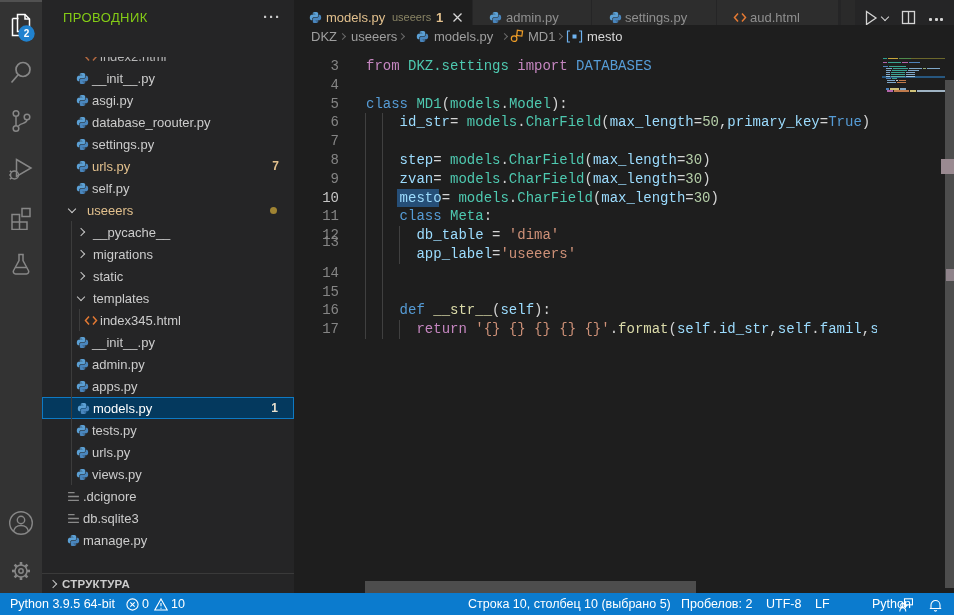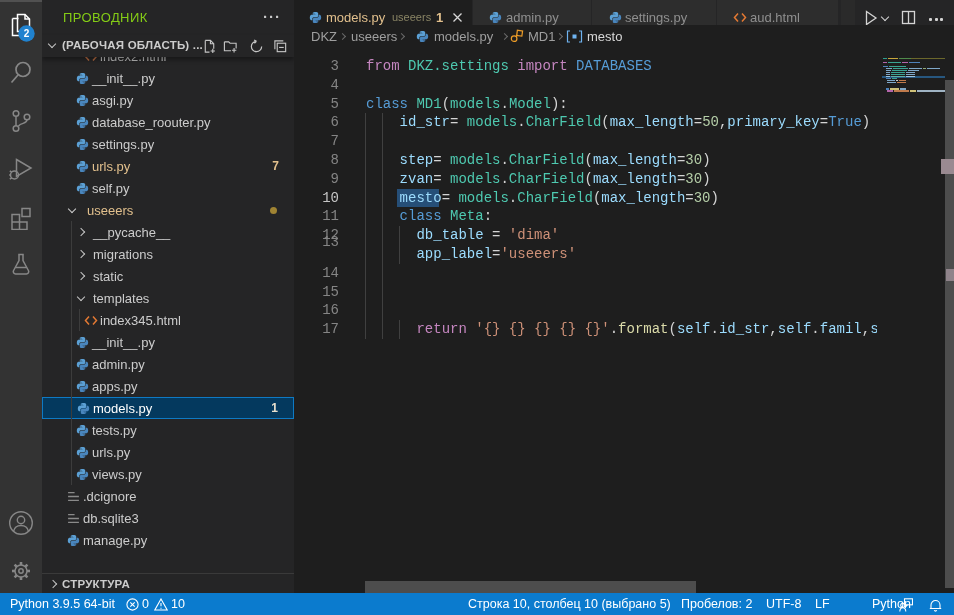--- a/index.html
+++ b/index.html
@@ -112,40 +112,20 @@
             <path d="M17.2 17.2 L19.4 19.4"></path>
             <path d="M6.6 19.4 L8.8 17.2"></path>
             <path d="M17.2 8.8 L19.4 6.6"></path>
           </g>
         </svg>
       </div>
 </div>
 <div id="sidebar">
 <div style="position:absolute;left:21px;top:10px;font-size:13px;color:#84cc16;letter-spacing:.4px">ПРОВОДНИК</div>
 <div style="position:absolute;left:221px;top:8px;font-size:15px;color:#c9c9c9;font-weight:bold;letter-spacing:1px">···</div>
-<div style="position:absolute;left:0;top:35px;width:252px;height:22px;background:#252526;z-index:3;box-shadow:0 3px 4px rgba(0,0,0,.35)">
-<span class="chev d" style="left:7px;top:6px"></span>
-<span style="position:absolute;left:20px;top:4px;font-size:11.5px;font-weight:bold;color:#cccccc;letter-spacing:.2px">(РАБОЧАЯ ОБЛАСТЬ) ...</span>
-<svg width="15" height="15" viewBox="0 0 16 16" fill="none" stroke="#c5c5c5" stroke-width="1.2" style="position:absolute;left:160px;top:4px">
-          <path d="M3.5 1.5 L9 1.5 L12.5 5 L12.5 10.5 M9 1.5 L9 5 L12.5 5 M3.5 1.5 L3.5 14 L8 14"></path>
-          <path d="M11.5 10.5 L11.5 15 M9.2 12.8 L13.8 12.8"></path>
-        </svg>
-<svg width="15" height="15" viewBox="0 0 16 16" fill="none" stroke="#c5c5c5" stroke-width="1.2" style="position:absolute;left:181px;top:4px">
-          <path d="M1.5 3 L6 3 L7.5 4.5 L14 4.5 L14 10 M1.5 3 L1.5 12.5 L8.5 12.5"></path>
-          <path d="M11.8 9.5 L11.8 14.5 M9.5 12 L14.2 12"></path>
-        </svg>
-<svg width="15" height="15" viewBox="0 0 16 16" fill="none" stroke="#c5c5c5" stroke-width="1.3" style="position:absolute;left:207px;top:4px">
-          <path d="M13.5 8 A5.5 5.5 0 1 1 8 2.5 M8 2.5 L5.5 1 M8 2.5 L5.8 4.5"></path>
-        </svg>
-<svg width="15" height="15" viewBox="0 0 16 16" fill="none" stroke="#c5c5c5" stroke-width="1.2" style="position:absolute;left:231px;top:4px">
-          <rect x="4.5" y="4.5" width="9" height="9"></rect>
-          <path d="M2 11 L2 2 L11 2"></path>
-          <path d="M6.5 9 L11.5 9"></path>
-        </svg>
-</div>
 <div id="treewrap">
 <div class="trow" style="top:-12px">
           <svg width="14" height="11" viewBox="0 0 14 11" fill="none" stroke="#b16840" stroke-width="1.5" style="position:absolute;left:42px;top:5.5px">
             <path d="M5 1.5 L1.5 5.5 L5 9.5 M9 1.5 L12.5 5.5 L9 9.5"></path>
           </svg>
           <span class="lbl" style="left:58px;color:#b8b8b8">index2.html</span>
         </div>
 <div class="trow" style="top:10px">
           <svg class="fico" style="left:34px" width="13" height="13" viewBox="0 0 32 32">
             <use href="#py"></use>
@@ -368,20 +348,21 @@
       <div class="ln" style="top:263.2px">17</div>
 <div class="cl" style="top:0"><span class="k">from</span> <span class="t">DKZ.settings</span> <span class="k">import</span> <span class="b">DATABASES</span></div>
 <div class="cl" style="top:37.6px"><span class="b">class</span> <span class="t">MD1</span>(<span class="t">models</span>.<span class="t">Model</span>):</div>
 <div class="cl" style="top:56.4px">    <span class="v">id_str</span>= <span class="t">models</span>.<span class="t">CharField</span>(<span class="v">max_length</span>=<span class="n">50</span>,<span class="v">primary_key</span>=<span class="b">True</span>)</div>
 <div class="cl" style="top:94px">    <span class="v">step</span>= <span class="t">models</span>.<span class="t">CharField</span>(<span class="v">max_length</span>=<span class="n">30</span>)</div>
 <div class="cl" style="top:112.8px">    <span class="v">zvan</span>= <span class="t">models</span>.<span class="t">CharField</span>(<span class="v">max_length</span>=<span class="n">30</span>)</div>
 <div class="cl" style="top:131.6px">    <span class="v">mesto</span>= <span class="t">models</span>.<span class="t">CharField</span>(<span class="v">max_length</span>=<span class="n">30</span>)</div>
 <div class="cl" style="top:150.4px">    <span class="b">class</span> <span class="t">Meta</span>:</div>
 <div class="cl" style="top:169.2px">      <span class="v">db_table</span> = <span class="s">'dima'</span></div>
 <div class="cl" style="top:188px">      <span class="v">app_label</span>=<span class="s">'useeers'</span></div>
+<div class="cl" style="top:244.4px">    <span class="b">def</span> <span class="f">__str__</span>(<span class="v">self</span>):</div>
 <div class="cl" style="top:263.2px">      <span class="k">return</span> <span class="s">'{} {} {} {} {}'</span>.<span class="f">format</span>(<span class="v">self</span>.<span class="v">id_str</span>,<span class="v">self</span>.<span class="v">famil</span>,<span class="v">self</span>.)</div>
 </div>
 <div id="minimap" style="position:absolute;left:876px;top:57px;width:69px;height:44px">
       <div style="position:absolute;left:6px;top:18.55px;width:63px;height:2.3px;background:#27577f"></div>
       <div style="position:absolute;left:7px;top:0.50px;width:4px;height:1.4px;background:#2e9e8f"></div>
       <div style="position:absolute;left:12px;top:0.50px;width:10px;height:1.4px;background:#c9a73b"></div>
       <div style="position:absolute;left:23px;top:0.50px;width:12px;height:1.4px;background:#4f8a4a"></div>
       <div style="position:absolute;left:35px;top:0.50px;width:34px;height:1.4px;background:#6b672b"></div>
       <div style="position:absolute;left:7px;top:4.60px;width:4px;height:1.4px;background:#b465aa"></div>
       <div style="position:absolute;left:12px;top:4.60px;width:13px;height:1.4px;background:#3aa392"></div>

